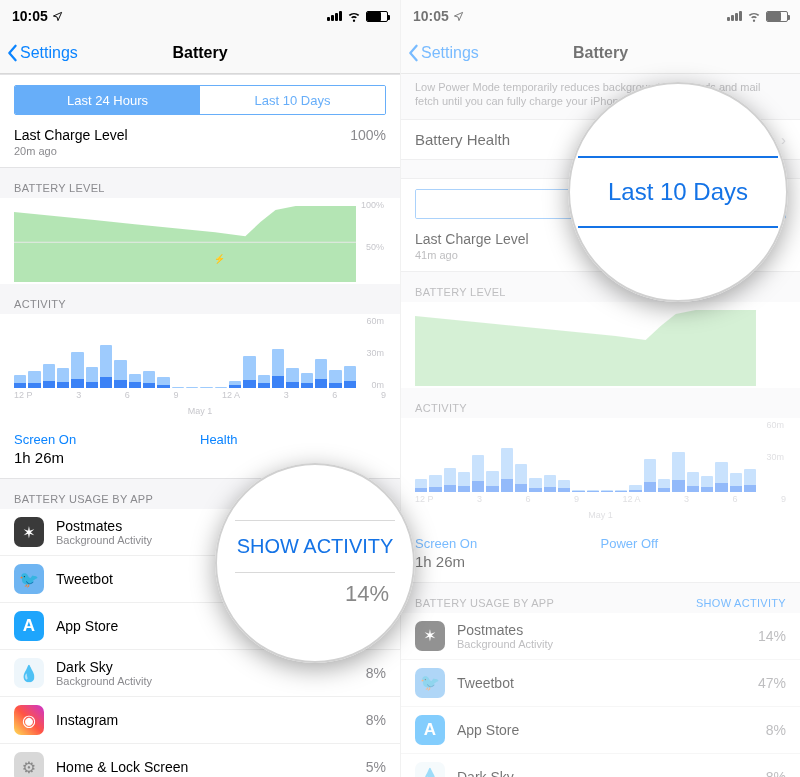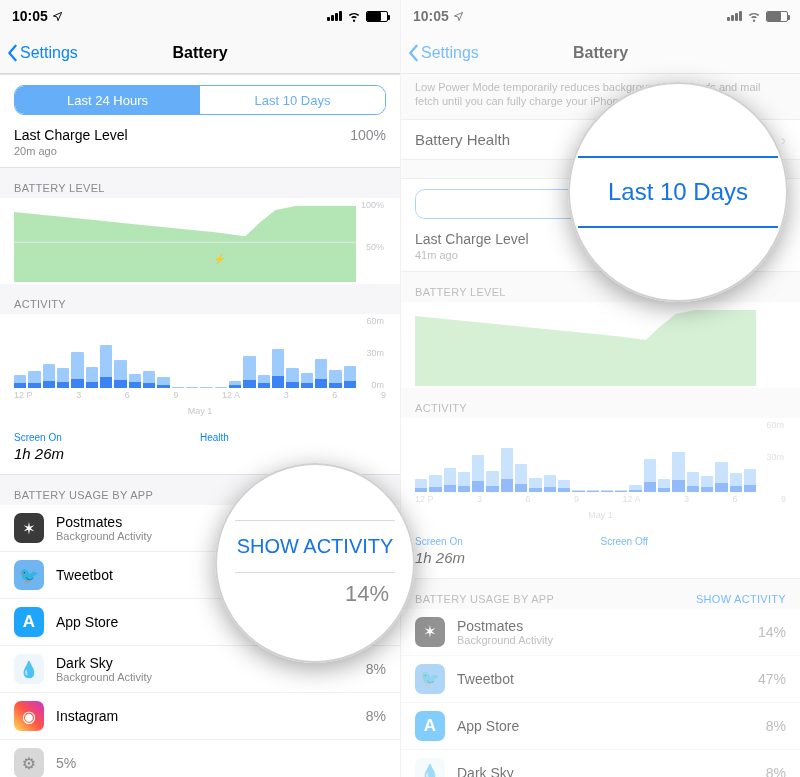--- a/index.html
+++ b/index.html
@@ -28,21 +28,21 @@
 
   .scroll { height: calc(100% - 74px); overflow:hidden; }
 
   .info-text { font-size:11px; color:#8a8a8e; padding:6px 14px 10px; line-height:1.3;}
   .cell { background:#fff; border-top:1px solid #e3e3e5; border-bottom:1px solid #e3e3e5; padding:11px 14px; font-size:15px; display:flex; align-items:center; justify-content:space-between;}
   .chev { color:#c7c7cc; }
   .spacer-sm { height: 18px; }
 
   
   .seg-wrap { padding: 10px 14px 6px; background:#fff; border-top:1px solid #e3e3e5;}
-  .seg { display:flex; border:1px solid #67aef9; border-radius:10px; overflow:hidden; height:30px;}
+  .seg { display:flex; border:1px solid #67aef9; border-radius:2px; overflow:hidden; height:30px;}
   .seg div { flex:1; display:flex; align-items:center; justify-content:center; font-size:13px;}
   .seg .active { background:#67aef9; color:#fff;}
   .seg .inactive { background:#fff; color:#67aef9;}
 
   .row-2 { display:flex; justify-content:space-between; padding: 6px 14px 10px; background:#fff; border-bottom:1px solid #e3e3e5;}
   .row-2 .l1 { font-size:14px; color:#000;}
   .row-2 .l2 { font-size:11px; color:#8a8a8e; margin-top:2px;}
   .row-2 .r1 { font-size:14px; color:#8a8a8e;}
 
   .sec-head { font-size:11px; color:#8a8a8e; padding: 14px 14px 4px; text-transform:uppercase; letter-spacing:0.3px;}
@@ -57,22 +57,22 @@
 
   .area-chart { position:absolute; inset:0 30px 0 0; }
   .bars { position:absolute; inset:0 30px 0 0; display:flex; align-items:flex-end; gap:2px;}
   .bars span { flex:1; background:#67aef9; border-radius:1px 1px 0 0;}
   .bars.stacked span { background: linear-gradient(to top, #3b82f6 0%, #3b82f6 var(--dark,30%), #9ecbfd var(--dark,30%), #9ecbfd 100%);}
   .lt { position:absolute; font-size:9px; color:#b0b0b0;}
 
   
   .timerow { display:flex; background:#fff; padding:8px 14px 12px; border-bottom:1px solid #e3e3e5;}
   .timecol { flex:1; }
-  .timecol .tl { font-size:10px; color:#0b84ff; margin-bottom:2px;}
-  .timecol .tv { font-size:15px; color:#000;font-style:italic;}
+  .timecol .tl { font-size:13px; color:#0b84ff; margin-bottom:2px;}
+  .timecol .tv { font-size:15px; color:#000;}
 
   
   .app-row { display:flex; align-items:center; background:#fff; padding:8px 14px; border-bottom:1px solid #efefef;}
   .app-icon { width:30px; height:30px; border-radius:7px; margin-right:12px; display:flex; align-items:center; justify-content:center;}
   .app-meta { flex:1; }
   .app-name { font-size:14px; color:#000;}
   .app-sub { font-size:11px; color:#8a8a8e;}
   .app-pct { font-size:14px; color:#8a8a8e;}
 
   
@@ -259,20 +259,23 @@
           </div>
         <div class="app-meta">
             <div class="app-name">Instagram</div>
           </div>
         <div class="app-pct">8%</div>
       </div>
       <div class="app-row">
         <div class="app-icon" style="background:#d8d8d8">
             <span style="color:#888">⚙</span>
           </div>
+        <div class="app-meta">
+            <div class="app-name">Home &amp; Lock Screen</div>
+          </div>
         <div class="app-pct">5%</div>
       </div>
     </div>
   </div>
 
   <div class="phone phone-r">
     <div class="status-bar">
       <div class="status-left">
         <span>10:05</span>
         <svg width="11" height="11" viewBox="0 0 24 24" fill="none" stroke="#000" stroke-width="2">
@@ -379,21 +382,21 @@
         </div>
         <div class="date-lbl">May 1</div>
       </div>
 
       <div class="timerow">
         <div class="timecol">
           <div class="tl">Screen On</div>
           <div class="tv">1h 26m</div>
         </div>
         <div class="timecol">
-          <div class="tl">Screen Off</div>
+          <div class="tl">Power Off</div>
         </div>
       </div>
 
       <div class="sec-head flex">
         <span>BATTERY USAGE BY APP</span>
         <span class="link">SHOW ACTIVITY</span>
       </div>
 
       <div class="app-row">
         <div class="app-icon" style="background:#3a3a3a">

